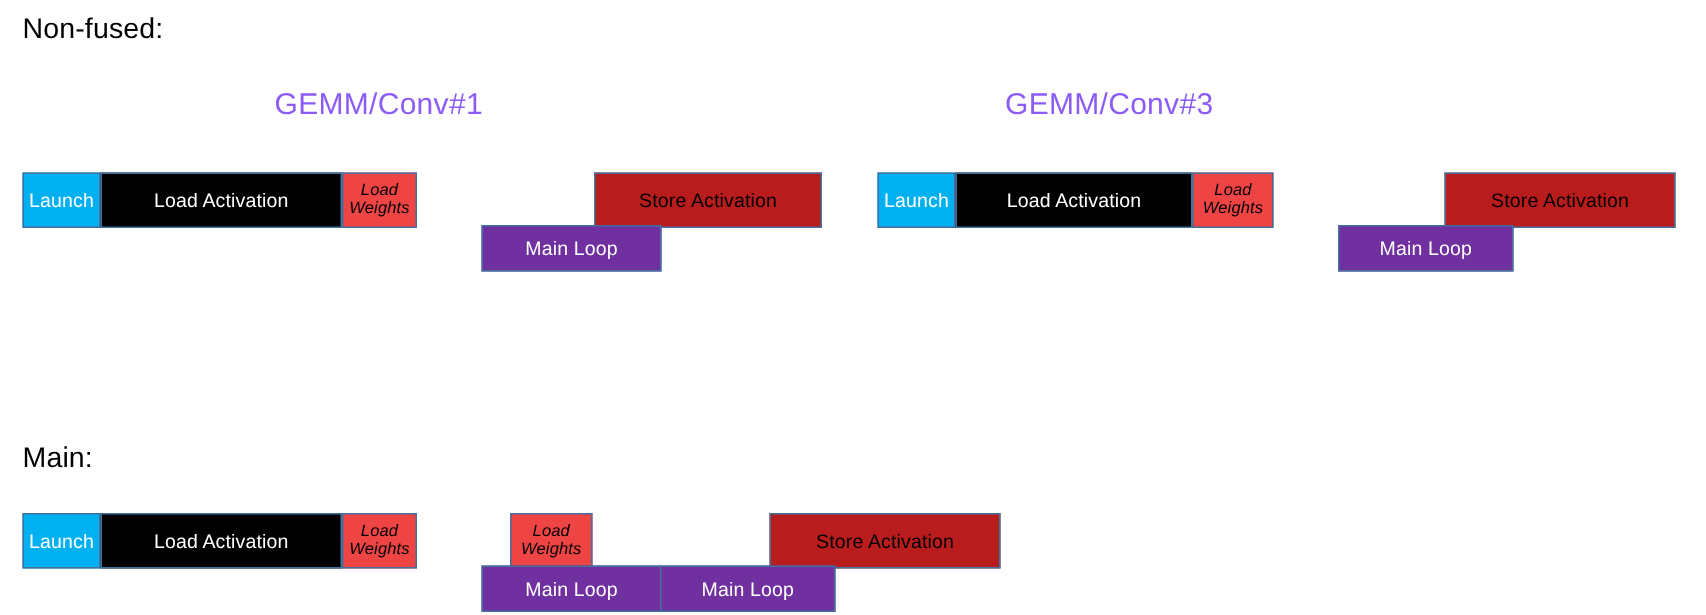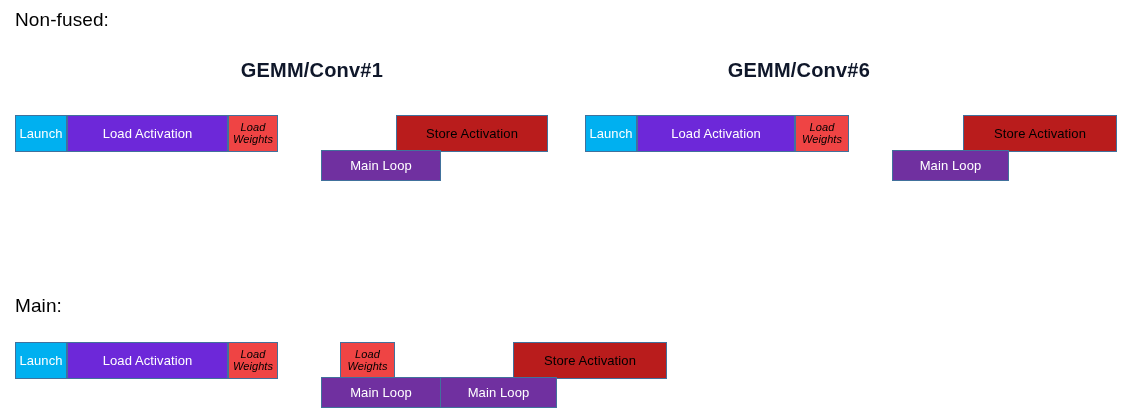--- a/index.html
+++ b/index.html
@@ -32,26 +32,25 @@
     white-space: nowrap;
     letter-spacing: 0.1px;
   }
   #label-nonfused { left: 15px; top: 10px; }
   #label-fused    { left: 15px; top: 296px; }
 
   
   .group-title {
     position: absolute;
     font-size: 20px;
-    color: #0f172a;
+    color: #8b5cf6;
     line-height: 1;
     white-space: nowrap;
-    text-align: right;
+    text-align: left;
     letter-spacing: 0.2px;
-    font-weight: bold;
   }
   #title-gemm1 { left: 183px; top: 60px; width: 200px; }
   #title-gemm2 { left: 670px; top: 60px; width: 200px; }
 
   
   .block {
     position: absolute;
     box-sizing: border-box;
     border: 1px solid #41719C;
     display: flex;
@@ -62,21 +61,21 @@
     line-height: 1.02;
     overflow: hidden;
     white-space: pre-line;
     letter-spacing: 0.1px;
   }
   .block.launch {
     background: #00B0F0;
     color: #ffffff;
   }
   .block.activation {
-    background: #6d28d9;
+    background: #000000;
     color: #ffffff;
     text-align: right;
   }
   .block.weights {
     background: #ef4444;
     color: #000000;
     font-size: 11px;
     font-style: italic;
   }
   .block.store {
@@ -91,21 +90,21 @@
 </style>
 </head>
 <body>
 
 <div class="canvas">
 
   <div class="section-label" id="label-nonfused">Non-fused:</div>
 
   <div class="group-title" id="title-gemm1">GEMM/Conv#1</div>
 
-  <div class="group-title" id="title-gemm2">GEMM/Conv#6</div>
+  <div class="group-title" id="title-gemm2">GEMM/Conv#3</div>
 
   <div class="section-label" id="label-fused">Main:</div>
 
   <div id="blocks-layer">
       <div class="block launch" style="left: 15px; top: 115px; width: 52px; height: 37px;">Launch</div>
       <div class="block activation" style="left: 67px; top: 115px; width: 161px; height: 37px;">Load Activation</div>
       <div class="block weights" style="left: 228px; top: 115px; width: 50px; height: 37px;">Load
 Weights</div>
       <div class="block store" style="left: 396px; top: 115px; width: 152px; height: 37px;">Store Activation</div>
       <div class="block mainloop" style="left: 277px; top: 150px; width: 120px; height: 31px;">Main Loop</div>

